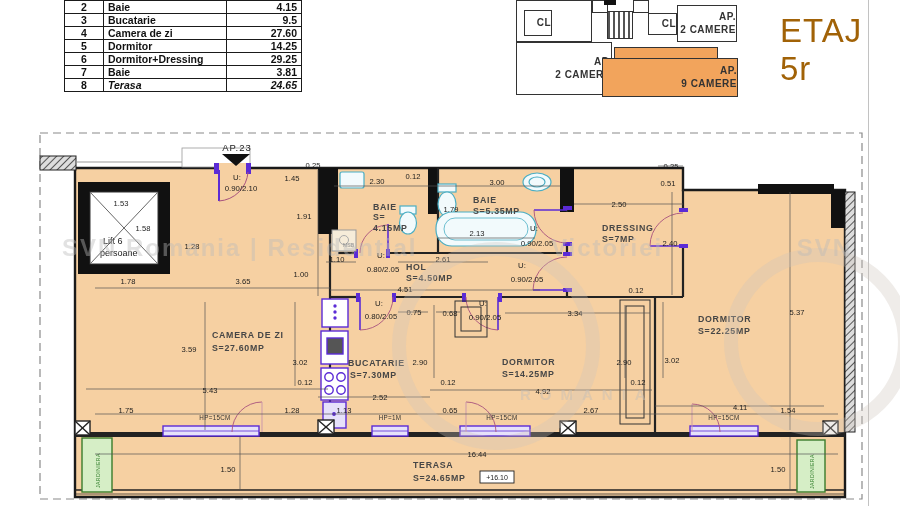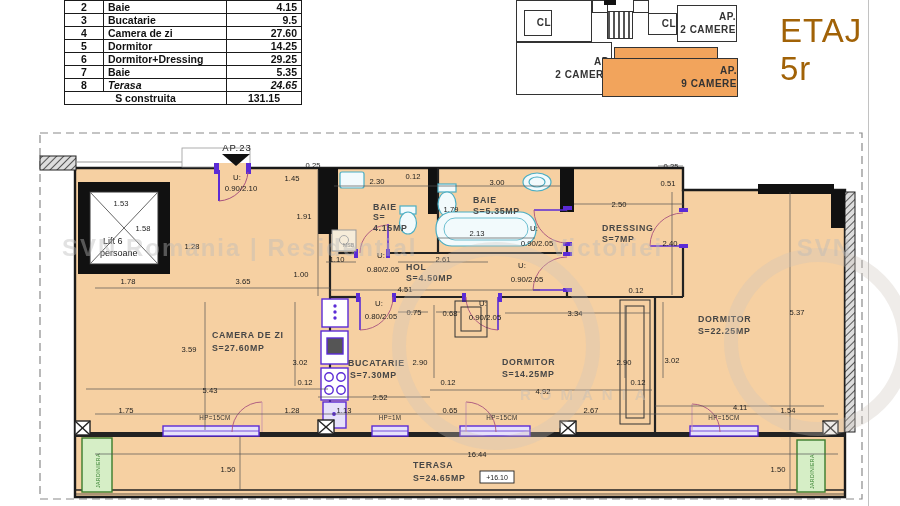--- a/index.html
+++ b/index.html
@@ -71,30 +71,26 @@
       <td class="c-val">14.25</td>
     </tr>
     <tr>
       <td class="c-no">6</td>
       <td class="c-name">Dormitor+Dressing</td>
       <td class="c-val">29.25</td>
     </tr>
     <tr>
       <td class="c-no">7</td>
       <td class="c-name">Baie</td>
-      <td class="c-val">5.35</td>
+      <td class="c-val">3.81</td>
     </tr>
     <tr>
       <td class="c-no">8</td>
       <td class="c-name it">Terasa</td>
       <td class="c-val it">24.65</td>
-    </tr>
-    <tr class="sum">
-      <td colspan="2">S construita</td>
-      <td class="c-val">131.15</td>
     </tr>
   </tbody>
     </table>
 
   <div>
     <div class="kp" style="left:516px;top:0;width:76px;height:42px"></div>
     <div class="kp" style="left:524px;top:10px;width:28px;height:26px">
       <span>CL</span>
     </div>
     <div class="kp" style="left:592px;top:0;width:16px;height:13px"></div>

